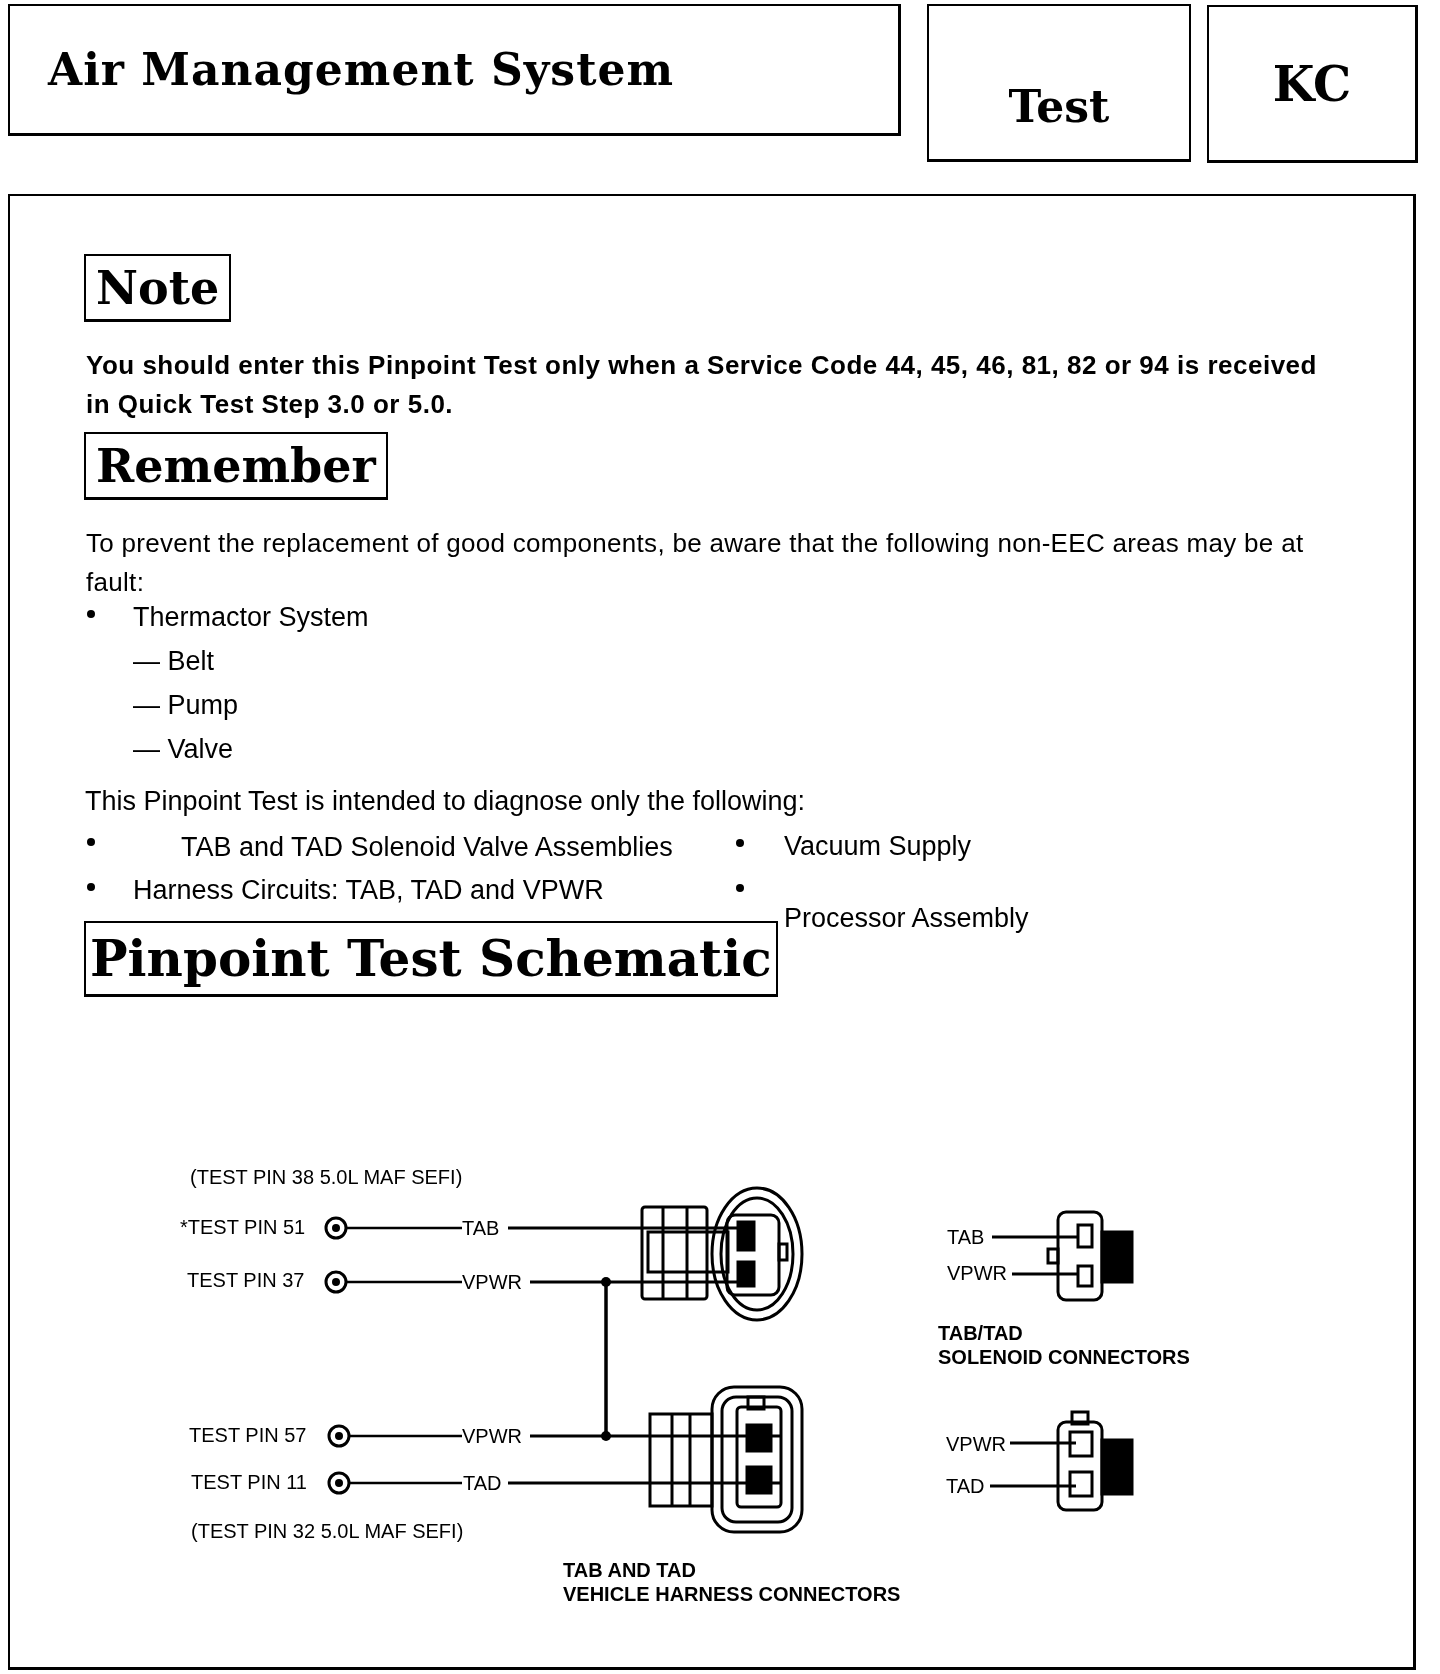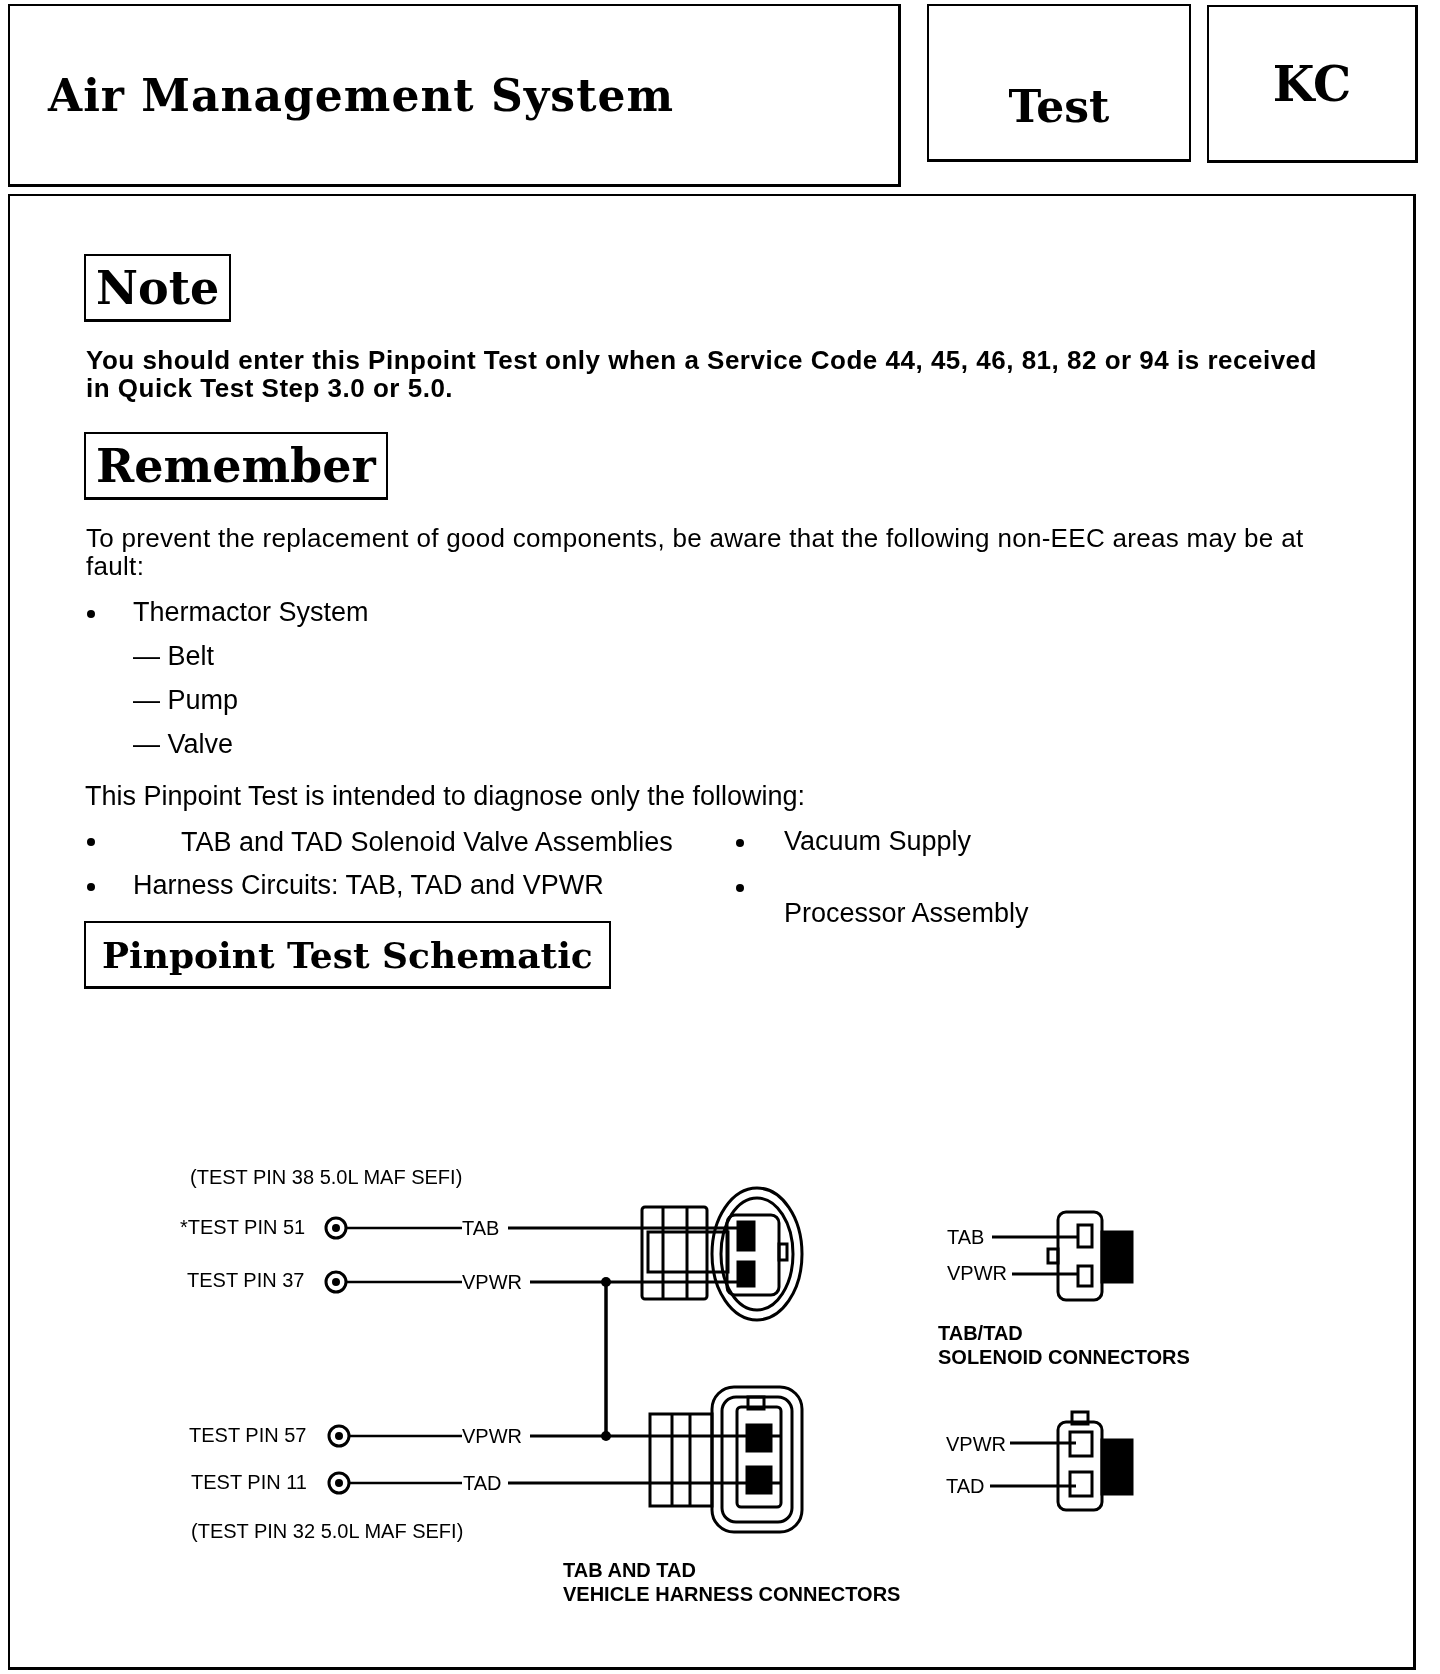--- a/index.html
+++ b/index.html
@@ -1,34 +1,34 @@
 <!DOCTYPE html>
 <html><head>
 <meta charset="utf-8">
 <style>
   html, body { margin:0; padding:0; background:#ffffff; }
   body { width:1440px; height:1674px; position:relative; overflow:hidden; color:#000;
          font-family:"Liberation Sans", sans-serif; }
   .hdr { position:absolute; border:2px solid #000; box-sizing:border-box; display:flex; align-items:center; background:#fff; }
-  .hdr-title { left:8px; top:4px; width:893px; height:183px; border-bottom-width:3px; border-right-width:3px; }
+  .hdr-title { left:8px; top:4px; width:893px; height:132px; border-bottom-width:3px; border-right-width:3px; }
   .hdr-title span { font-family:"DejaVu Serif", serif; font-weight:bold; font-size:44px; margin-left:38px; letter-spacing:1px; }
   .hdr-pin { left:927px; top:4px; width:264px; height:158px; justify-content:center; text-align:center; border-bottom-width:3px; }
   .hdr-pin span { font-family:"DejaVu Serif", serif; font-weight:bold; font-size:44px; line-height:48px; }
   .hdr-kc { left:1207px; top:5px; width:211px; height:158px; justify-content:center; border-bottom-width:3px; border-right-width:3px;}
   .hdr-kc span { font-family:"DejaVu Serif", serif; font-weight:bold; font-size:48px; }
 
   .main { position:absolute; left:8px; top:194px; width:1408px; height:1476px; border:2px solid #000; border-bottom-width:3px; border-right-width:3px; box-sizing:border-box; }
 
   .sec-head { position:absolute; border:2px solid #000; border-bottom-width:3px; box-sizing:border-box; padding:0 10px;
               font-family:"DejaVu Serif", serif; font-weight:bold; display:flex; align-items:center; white-space:nowrap; }
   .note-head { left:84px; top:254px; height:68px; font-size:46px; }
   .rem-head { left:84px; top:432px; height:68px; font-size:46px; }
-  .sch-head { left:84px; top:921px; height:68px; font-size:36px; padding:0 16px; }
+  .sch-head { left:84px; top:921px; height:76px; font-size:50px; padding:0 4px; }
 
-  .txt { position:absolute; font-size:27px; line-height:28px; white-space:nowrap; }
+  .txt { position:absolute; font-size:27px; line-height:39px; white-space:nowrap; }
   .note-body { left:86px; top:346px; width:1240px; white-space:normal; font-weight:bold; font-size:26px; letter-spacing:0.5px; }
   .rem-body { left:86px; top:524px; width:1240px; white-space:normal; font-size:26px; letter-spacing:0.3px; }
   .bullet { position:absolute; width:8px; height:8px; border-radius:50%; background:#000; }
 
   .schem { position:absolute; left:0; top:0; }
   .sl { font-size:20px; font-family:"Liberation Sans", sans-serif; }
   .slb { font-size:20px; font-weight:bold; font-family:"Liberation Sans", sans-serif; }
 </style>
 </head>
 <body>

